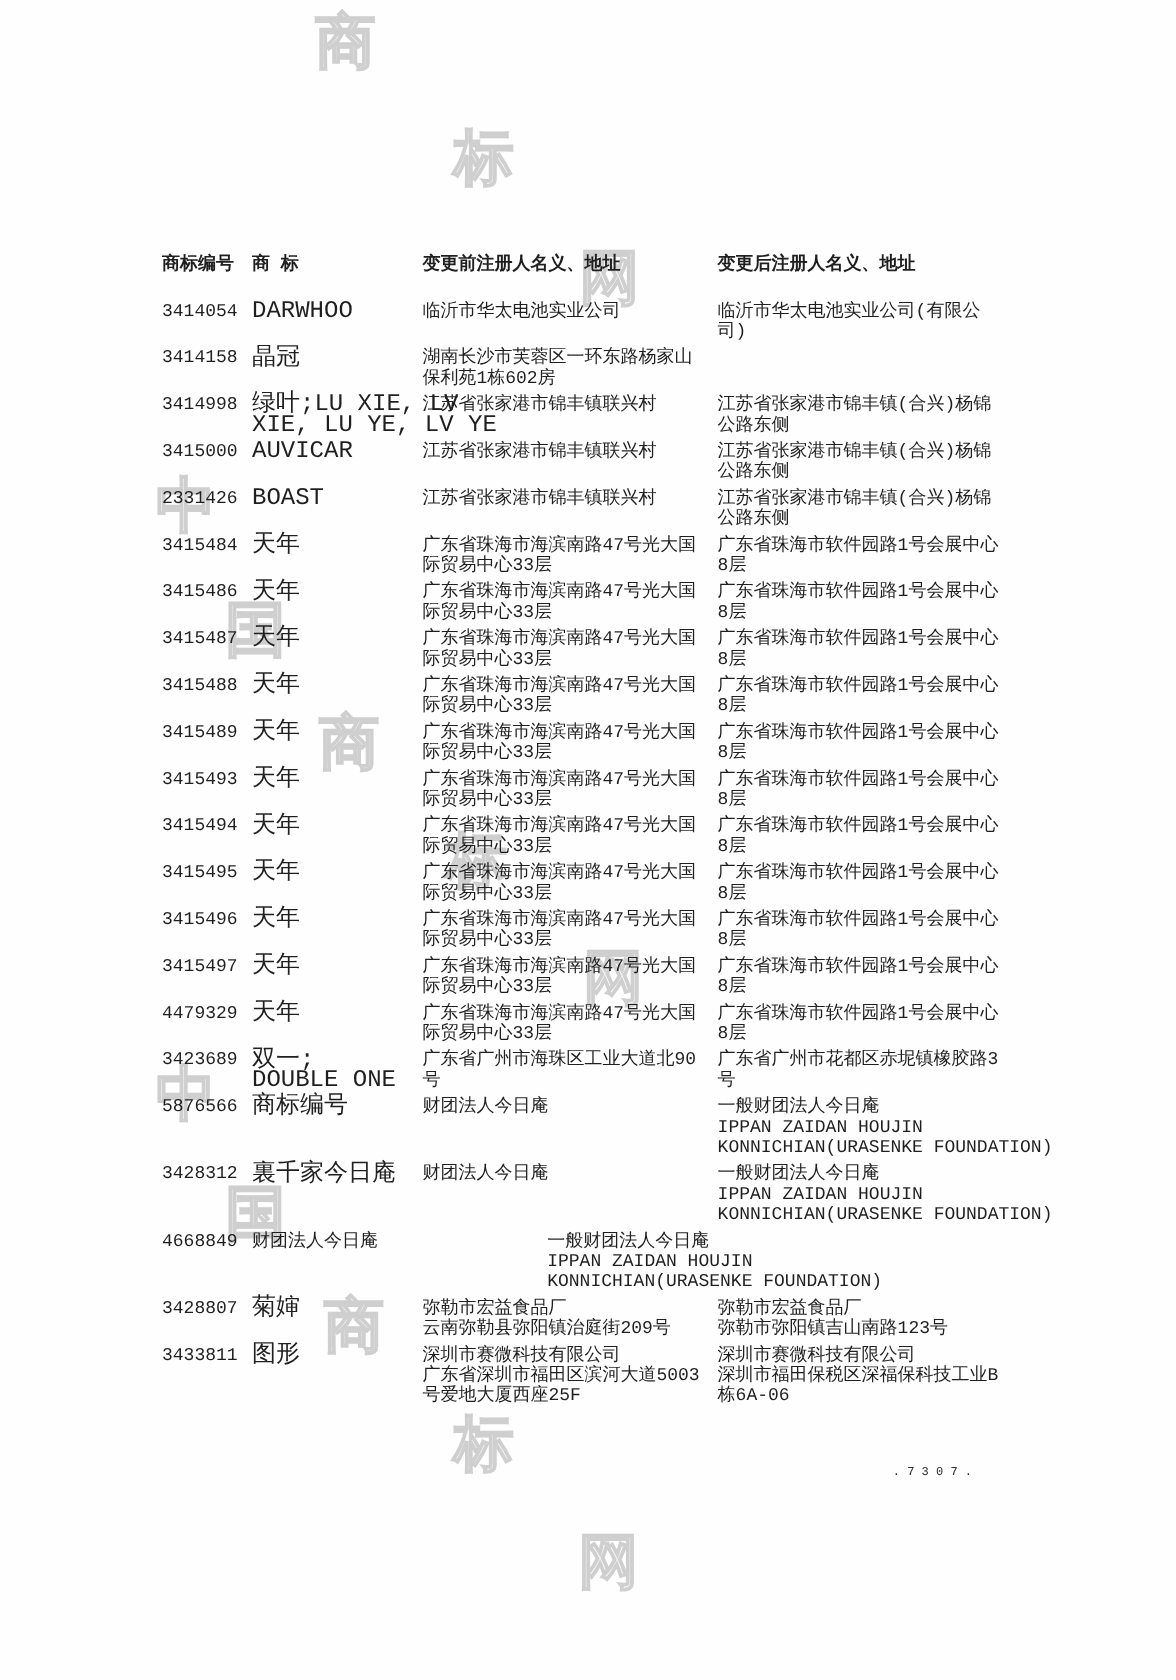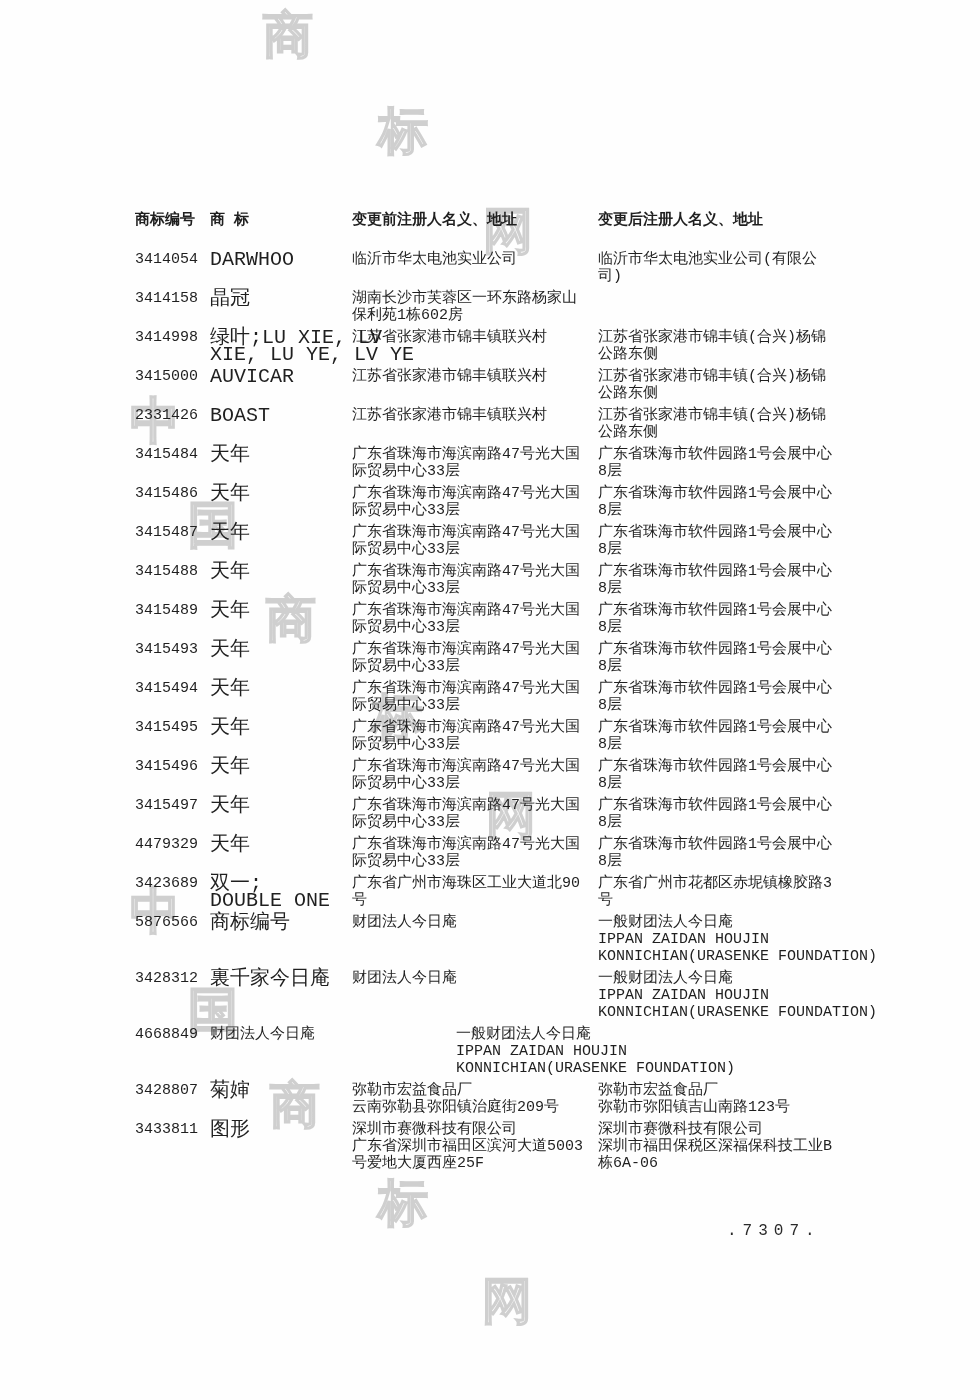--- a/index.html
+++ b/index.html
@@ -32,22 +32,22 @@
   .t-head .c { font-size: 15px; line-height: 17px; white-space: nowrap; }
   .t-row { display: flex; margin-bottom: 5px; }
   .c { flex: none; white-space: nowrap; }
   .c .line { font-size: 15px; line-height: 17px; height: 17px; }
   .c-id   { width: 75px; }
   .c-mark { width: 142px; }
   .c-mark .line { font-size: 20px; }
   .c-before { width: 246px; }
   .c-after  { width: 255px; }
   .page-number {
-    position: absolute; left: 727px; top: 1222px;
-    font-size: 16px; letter-spacing: 6px;
+    position: absolute; left: 744px; top: 1222px;
+    font-size: 10px; letter-spacing: 6px;
     color: #2a2a2a;
   }
 </style>
 </head>
 <body>
 
 <div class="page">
 
   <div class="watermark-layer">
       <span class="watermark-char" style="left: 263px; top: 10px; -webkit-text-stroke: 1.6px rgb(203, 203, 203);">商</span>

